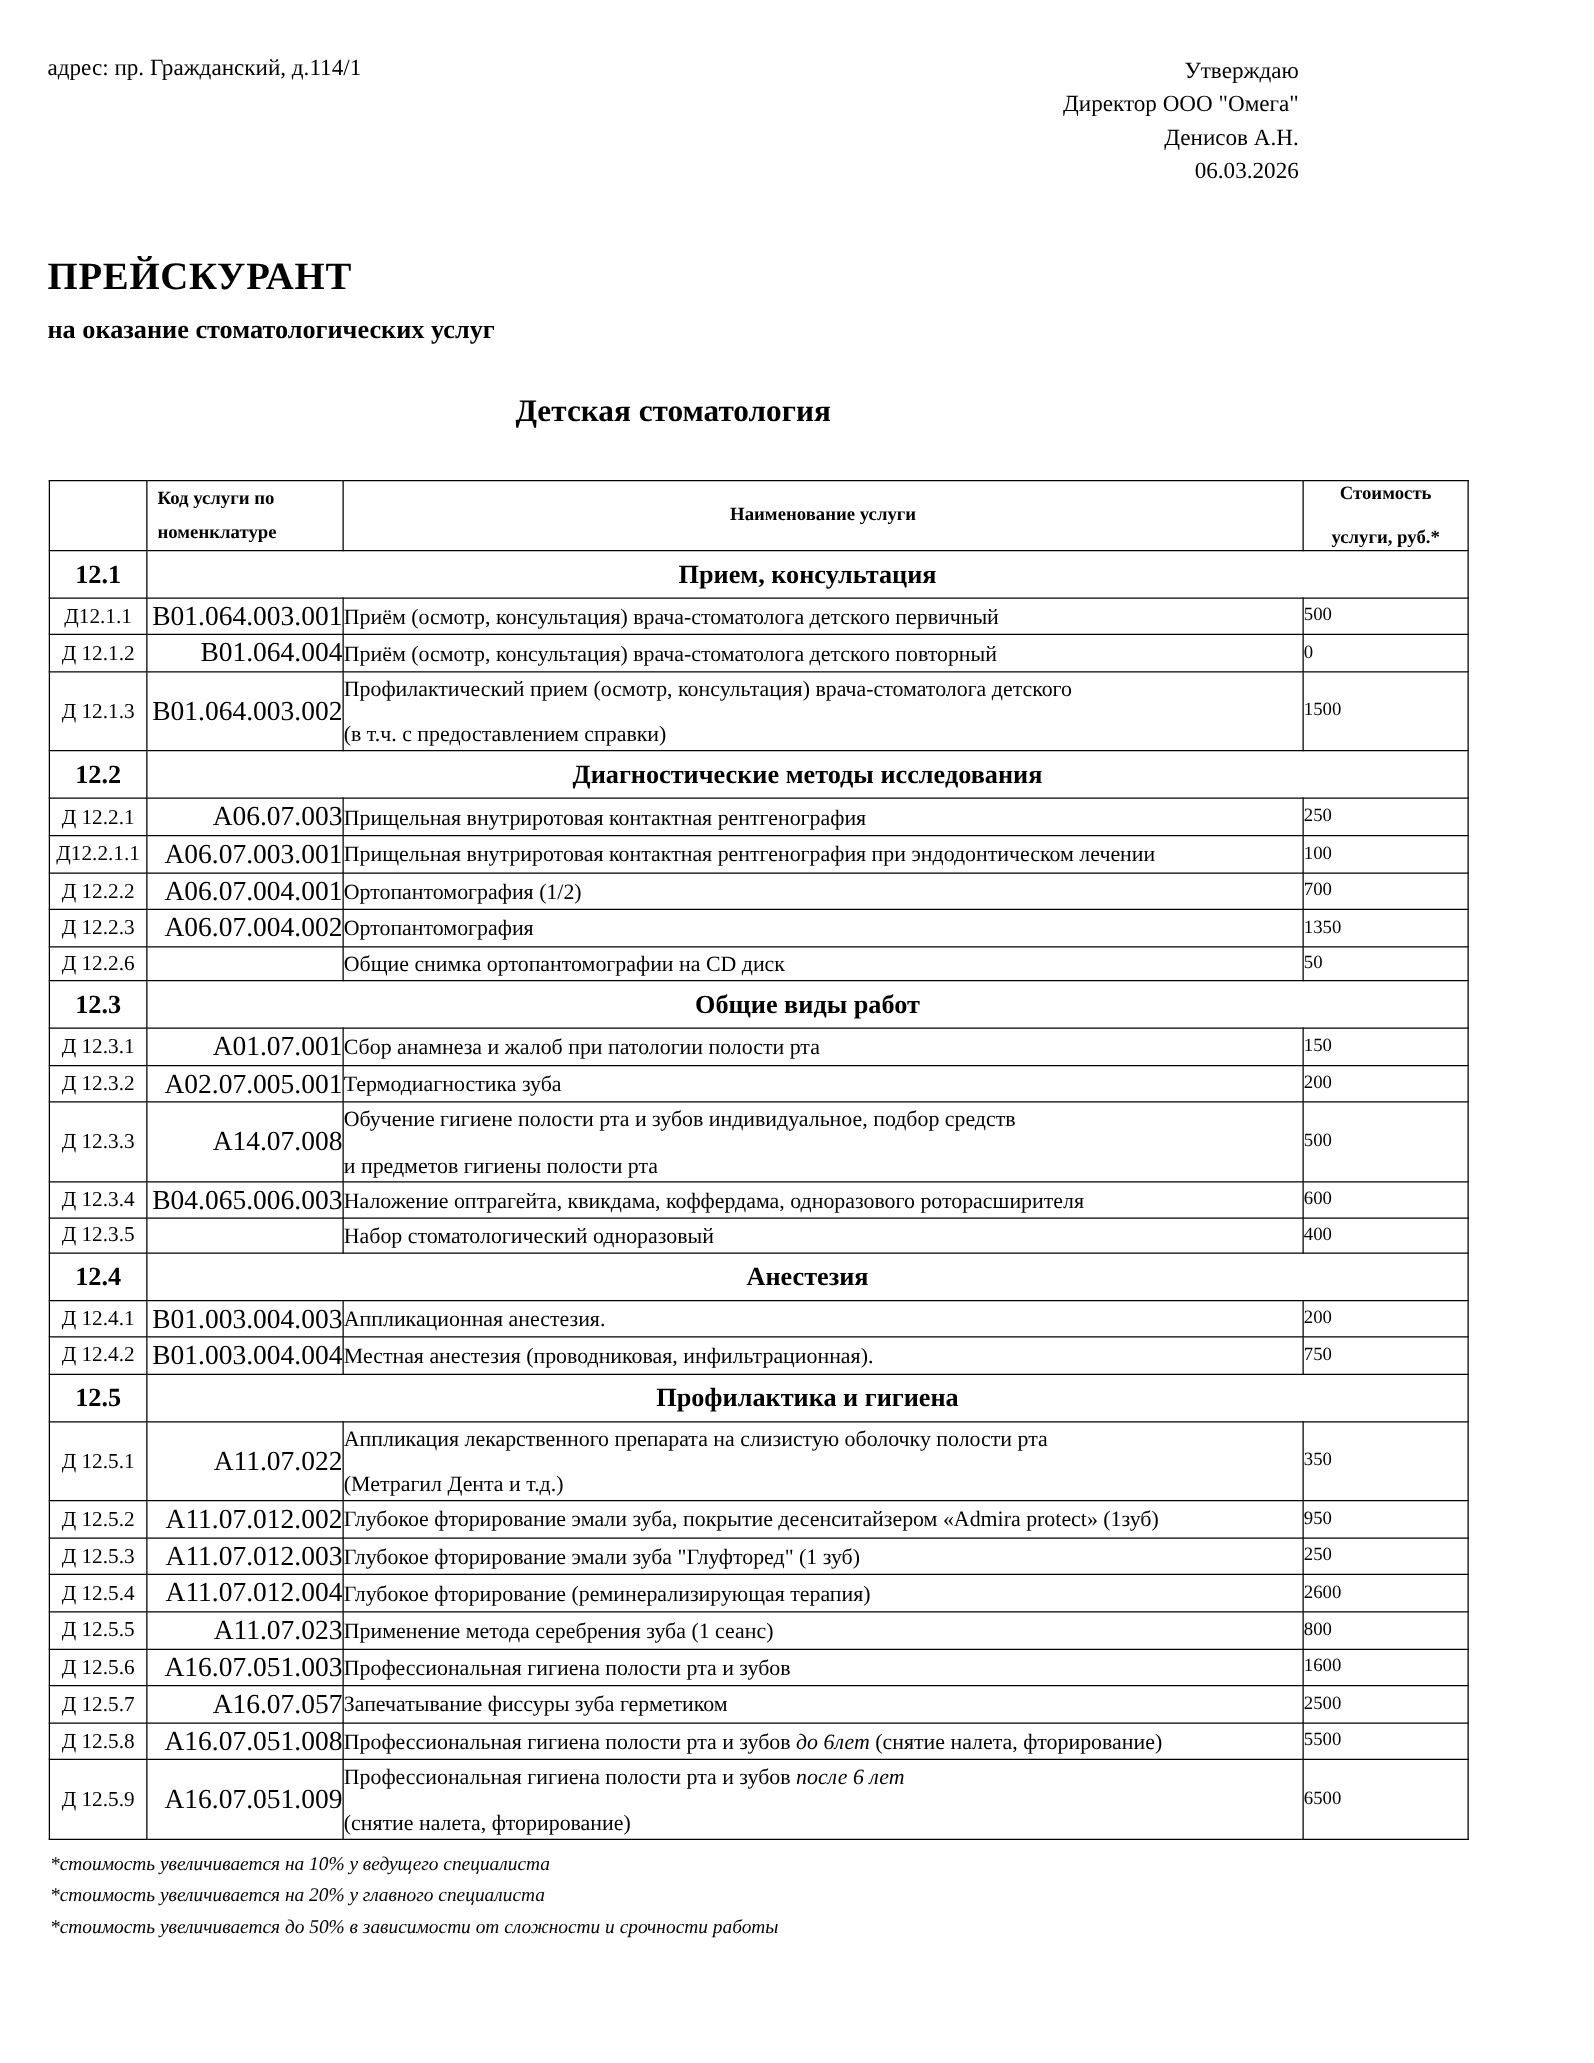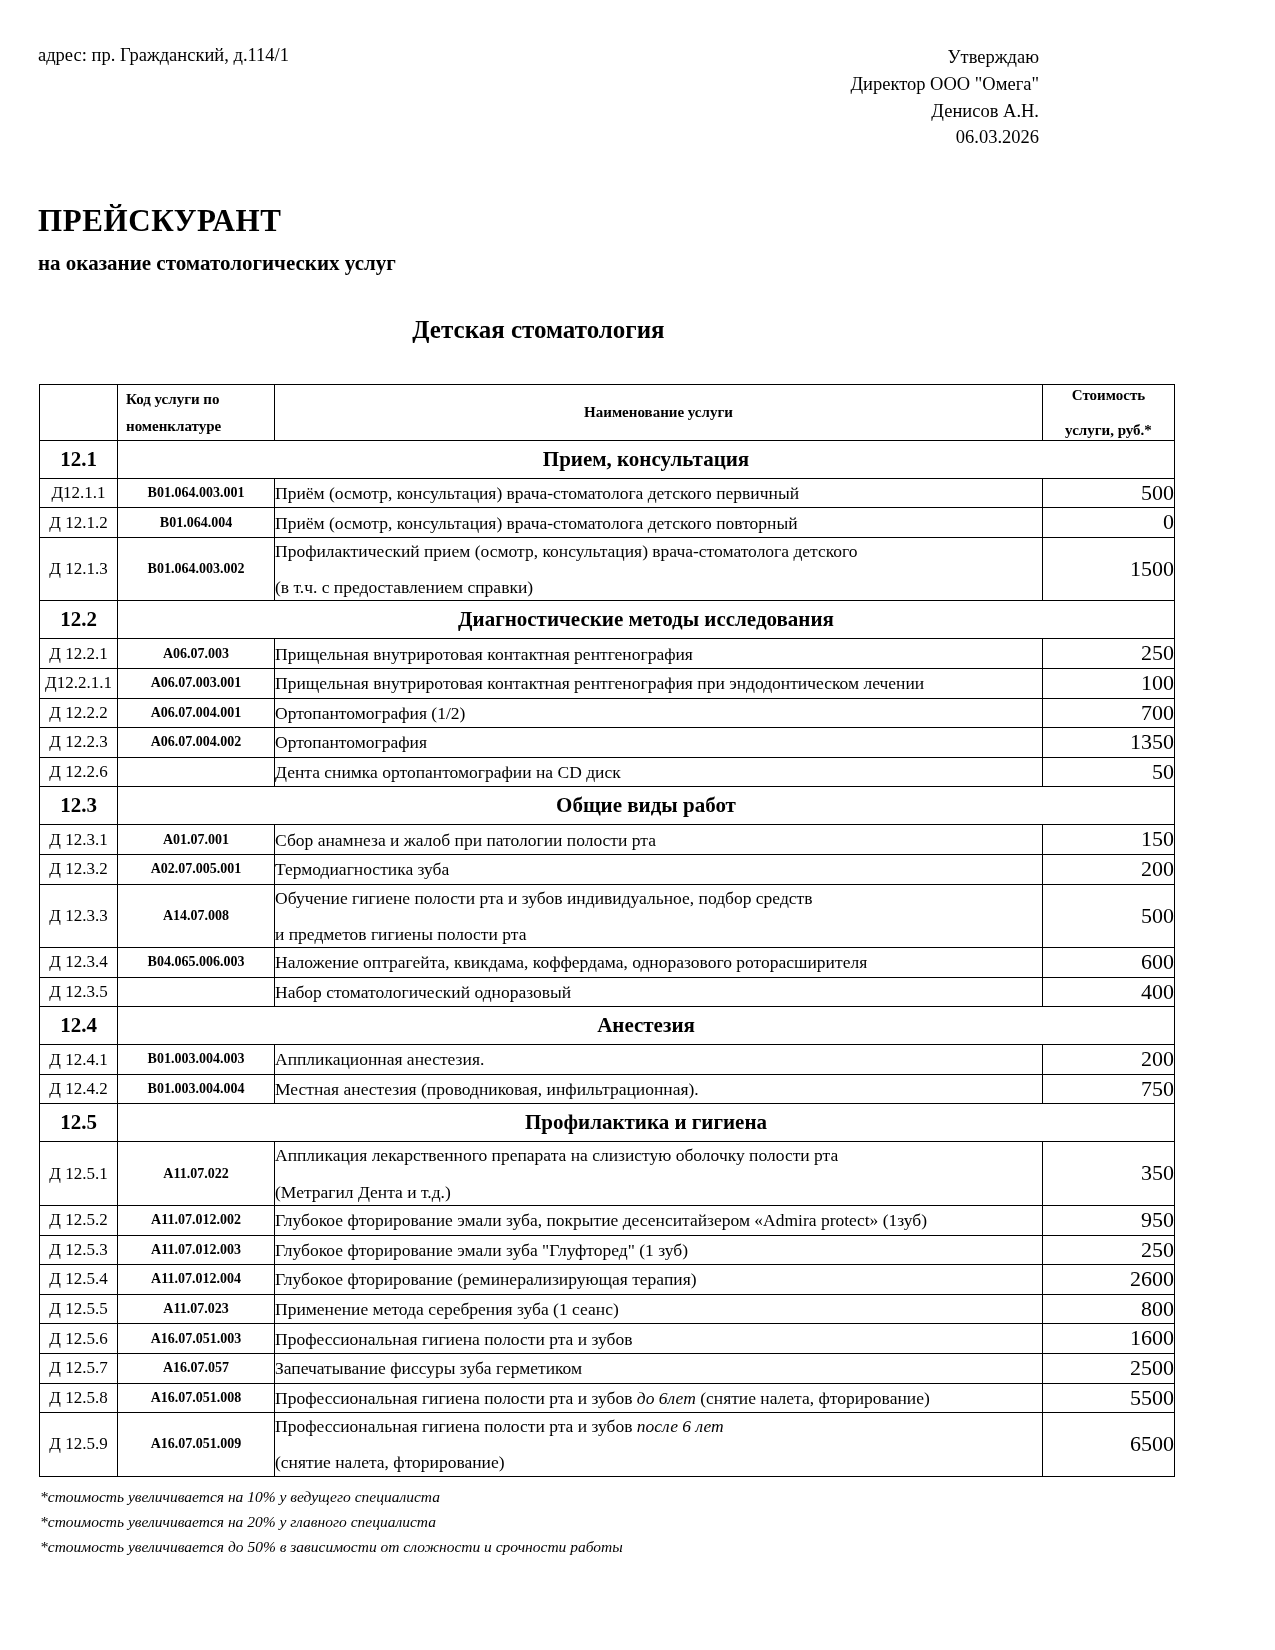--- a/index.html
+++ b/index.html
@@ -95,35 +95,34 @@
   }
   thead th.h-blank { border-right-width: 1.2px; }
 
   td.num {
     text-align: center;
     font-size: 17px;
     padding: 5px 2px;
     line-height: 1.3;
   }
   td.code {
-    text-align: center;
-    font-size: 14px;
+    text-align: right;
+    font-size: 22px;
     padding: 5px 4px 5px 7px;
     line-height: 1.3;
-    font-weight: bold;
   }
   td.name {
     text-align: left;
     font-size: 17.5px;
     padding: 6px 6px 6px 8px;
     line-height: 1.5;
   }
   td.price {
-    text-align: right;
-    font-size: 22px;
+    text-align: left;
+    font-size: 15px;
     padding: 5px 2px;
     line-height: 1.3;
   }
   tr.group td.g-num {
     text-align: center;
     font-size: 21px;
     font-weight: bold;
     padding: 6px 2px;
   }
   tr.group td.g-title {
@@ -251,21 +250,21 @@
           <td class="code">A06.07.004.002</td>
           <td class="name">
             <span class="nm-line">Ортопантомография</span>
           </td>
           <td class="price">1350</td>
         </tr>
         <tr>
           <td class="num">Д 12.2.6</td>
           <td class="code"></td>
           <td class="name">
-            <span class="nm-line">Дента снимка ортопантомографии на CD диск</span>
+            <span class="nm-line">Общие снимка ортопантомографии на CD диск</span>
           </td>
           <td class="price">50</td>
         </tr>
         <tr class="group">
           <td class="g-num">12.3</td>
           <td class="g-title" colspan="3">Общие виды работ</td>
         </tr>
         <tr>
           <td class="num">Д 12.3.1</td>
           <td class="code">A01.07.001</td>

